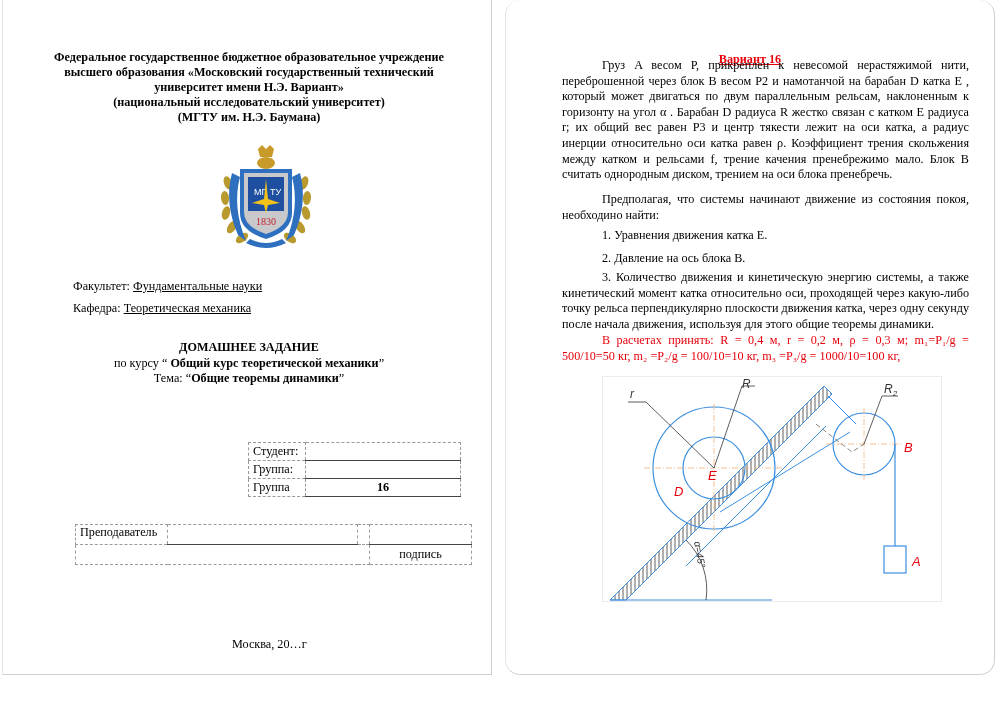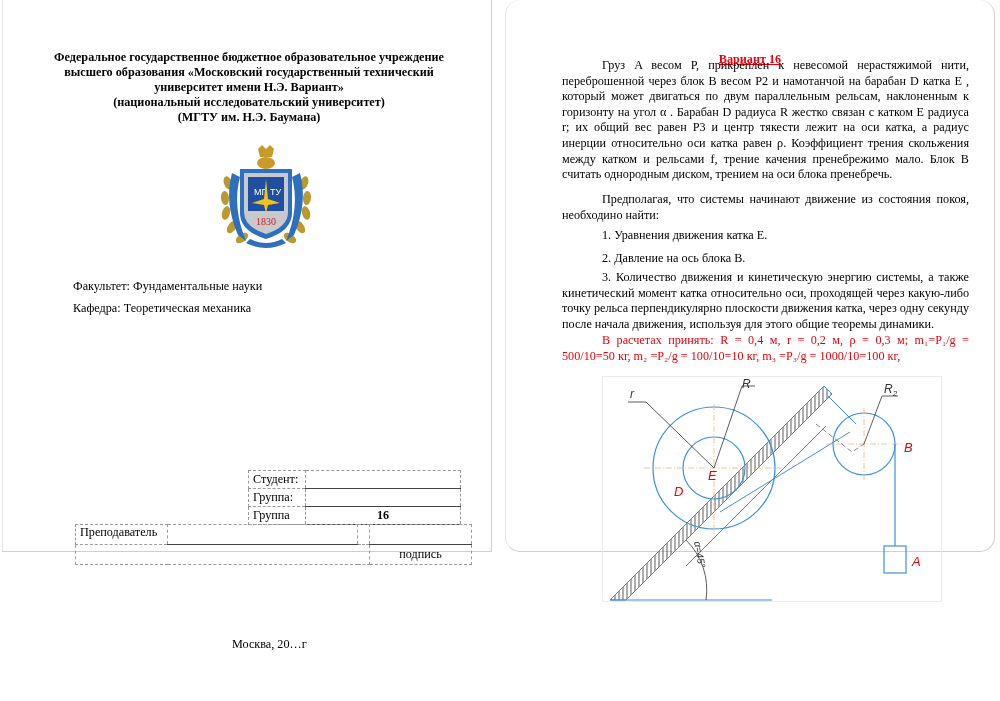--- a/index.html
+++ b/index.html
@@ -2,48 +2,47 @@
 <html><head>
 <meta charset="utf-8">
 <style>
   html, body { margin: 0; padding: 0; }
   body {
     width: 1000px; height: 701px; background: #ffffff;
     position: relative; overflow: hidden;
     font-family: "Liberation Serif", "DejaVu Serif", serif; color: #000;
   }
   .page {
-    position: absolute; top: 0; width: 490px; height: 552px;
+    position: absolute; top: 0; width: 490px; height: 675px;
     background: #fff; border-right: 1px solid #cfcfcf; border-bottom: 1px solid #cfcfcf;
     border-left: 1px solid #e4e4e4; box-sizing: border-box;
   }
   #page-left { left: 2px; }
   #page-right { left: 505px; border-radius: 15px; }
 
   
   .org-header {
     position: absolute; left: 40px; width: 412px; top: 50px;
     text-align: center; font-weight: bold; font-size: 12.2px; line-height: 15px;
   }
   .emblem { position: absolute; left: 215px; top: 143px; width: 96px; height: 112px; }
   .meta-line { position: absolute; left: 70px; font-size: 12.2px; }
-  .meta-line .val { }
+  .meta-line .val { text-decoration: underline; }
   #faculty-line { top: 279px; }
   #department-line { top: 301px; }
   .title-block {
     position: absolute; left: 40px; width: 412px; top: 340px;
     text-align: center; font-size: 12.2px; line-height: 15.5px;
   }
   .title-block .hw { font-weight: bold; }
   .title-block b { font-weight: bold; }
 
   table.student {
     position: absolute; left: 245px; top: 442px; border-collapse: collapse;
     font-size: 12.2px;
-    margin-top: 28px;
   }
   table.student td {
     border: 1px dashed #9a9a9a; height: 18px; padding: 0 4px; box-sizing: border-box;
   }
   table.student td.lbl { width: 57px; }
   table.student td.fill { width: 155px; border-bottom: 1.5px solid #444; text-align: center; font-weight: bold; }
 
   table.teacher {
     position: absolute; left: 72px; top: 524px; border-collapse: collapse;
     font-size: 12.2px;
@@ -119,20 +118,25 @@
     <text x="48" y="82" font-size="10" fill="#c3202a" text-anchor="middle" font-family="Liberation Serif, serif">1830</text>
   </svg>
 
   <div class="meta-line" id="faculty-line">
     <span>Факультет: </span><span class="val">Фундаментальные науки</span>
   </div>
   <div class="meta-line" id="department-line">
     <span>Кафедра: </span><span class="val">Теоретическая механика</span>
   </div>
 
+  <div class="title-block">
+    <div class="hw">ДОМАШНЕЕ ЗАДАНИЕ</div>
+    <div><span>по курсу “ </span><b>Общий курс теоретической механики</b><span>”</span></div>
+    <div><span>Тема: “</span><b>Общие теоремы динамики</b><span>”</span></div>
+  </div>
 
   <table class="student">
     <tbody>
         <tr>
       <td class="lbl">Студент:</td>
       <td class="fill"></td>
     </tr>
     <tr>
       <td class="lbl">Группа:</td>
       <td class="fill"></td>

